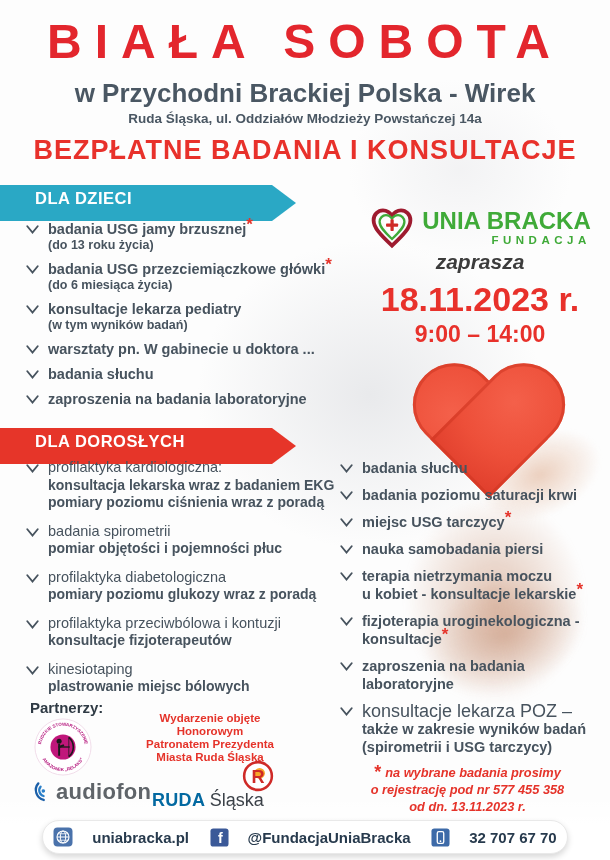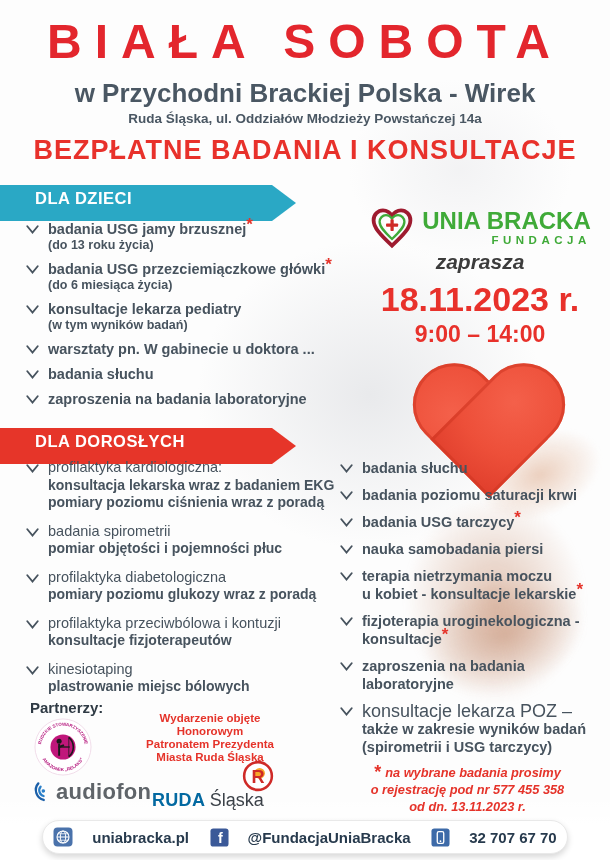--- a/index.html
+++ b/index.html
@@ -251,21 +251,21 @@
     <div class="r-item">
       <svg class="chev" viewBox="0 0 12 8">
           <polyline points="1.2,1 6,6.8 10.8,1" fill="none" stroke="#47535e" stroke-width="1.7" stroke-linecap="round"></polyline>
         </svg>
       <div class="r-line">badania poziomu saturacji krwi</div>
     </div>
     <div class="r-item">
       <svg class="chev" viewBox="0 0 12 8">
           <polyline points="1.2,1 6,6.8 10.8,1" fill="none" stroke="#47535e" stroke-width="1.7" stroke-linecap="round"></polyline>
         </svg>
-      <div class="r-line"><span>badania USG tarczycy</span><span class="ast">*</span></div>
+      <div class="r-line"><span>miejsc USG tarczycy</span><span class="ast">*</span></div>
     </div>
     <div class="r-item">
       <svg class="chev" viewBox="0 0 12 8">
           <polyline points="1.2,1 6,6.8 10.8,1" fill="none" stroke="#47535e" stroke-width="1.7" stroke-linecap="round"></polyline>
         </svg>
       <div class="r-line">nauka samobadania piersi</div>
     </div>
     <div class="r-item">
       <svg class="chev" viewBox="0 0 12 8">
           <polyline points="1.2,1 6,6.8 10.8,1" fill="none" stroke="#47535e" stroke-width="1.7" stroke-linecap="round"></polyline>

